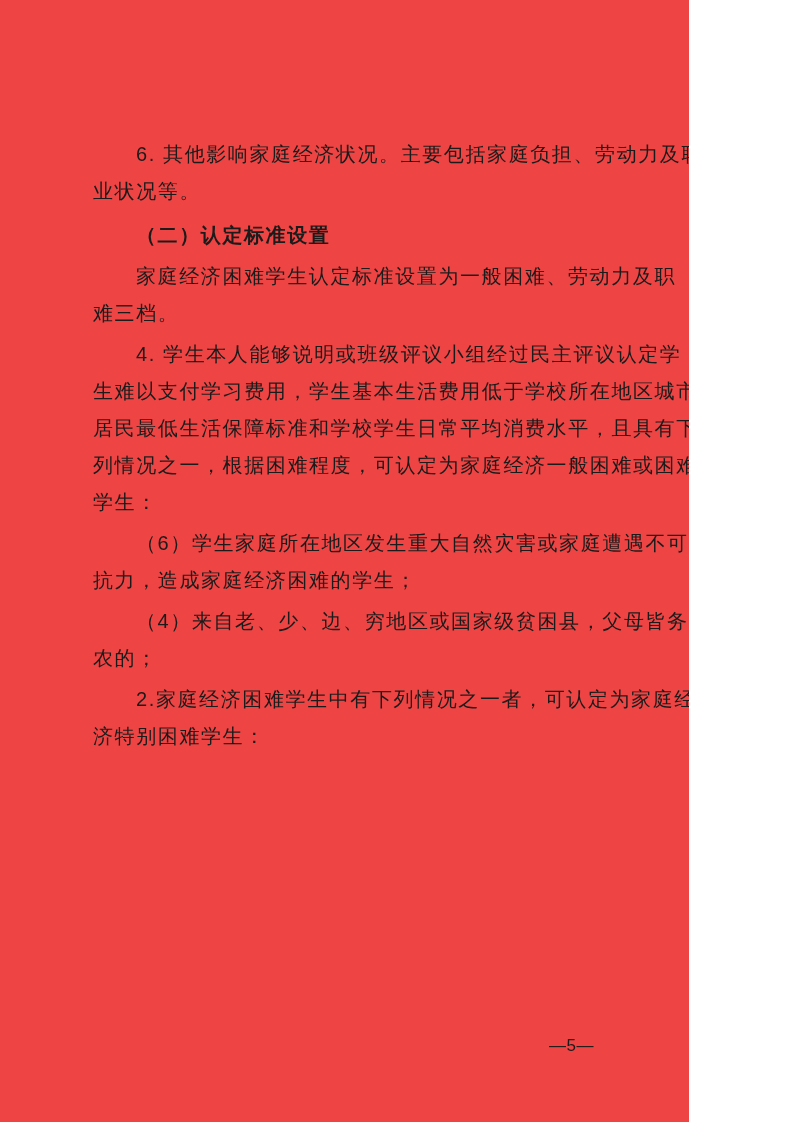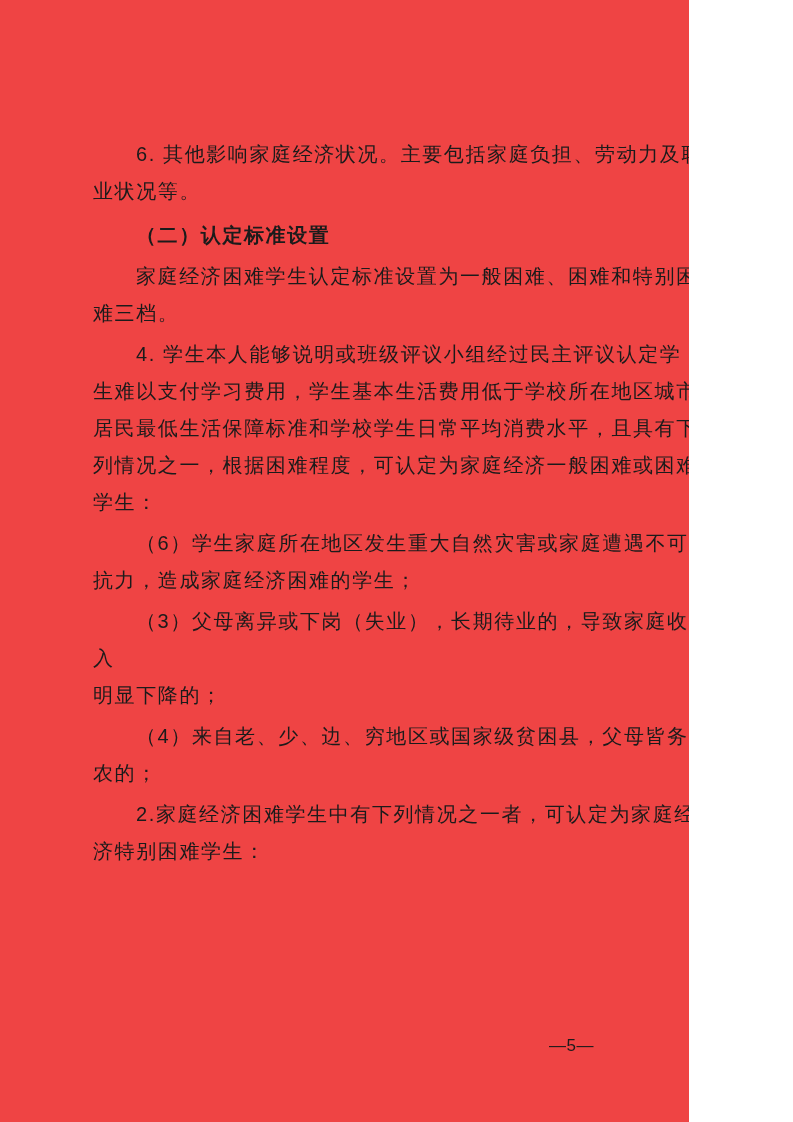--- a/index.html
+++ b/index.html
@@ -45,30 +45,28 @@
   }
 </style>
 </head>
 <body>
 
 <div class="page">
   <div class="doc">
     <p class="para">6. 其他影响家庭经济状况。主要包括家庭负担、劳动力及职
 业状况等。</p>
     <p class="para heading">（二）认定标准设置</p>
-    <p class="para">家庭经济困难学生认定标准设置为一般困难、困难和特别困
+    <p class="para">家庭经济困难学生认定标准设置为一般困难、劳动力及职
 难三档。</p>
     <p class="para">4. 学生本人能够说明或班级评议小组经过民主评议认定学
 生难以支付学习费用，学生基本生活费用低于学校所在地区城市
 居民最低生活保障标准和学校学生日常平均消费水平，且具有下
 列情况之一，根据困难程度，可认定为家庭经济一般困难或困难
 学生：</p>
     <p class="para">（6）学生家庭所在地区发生重大自然灾害或家庭遭遇不可
 抗力，造成家庭经济困难的学生；</p>
-    <p class="para">（3）父母离异或下岗（失业），长期待业的，导致家庭收入
-明显下降的；</p>
     <p class="para">（4）来自老、少、边、穷地区或国家级贫困县，父母皆务
 农的；</p>
     <p class="para">2.家庭经济困难学生中有下列情况之一者，可认定为家庭经
 济特别困难学生：</p>
   </div>
   <div class="page-number">—5—</div>
 </div>
 
 </body></html>

